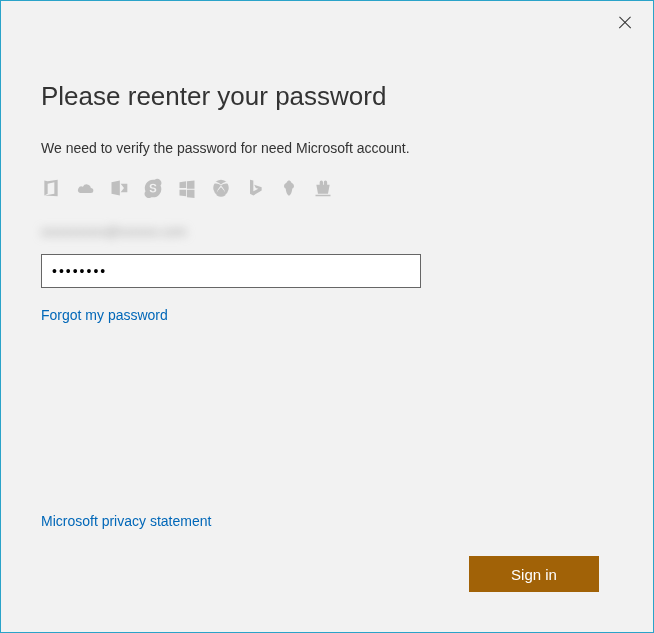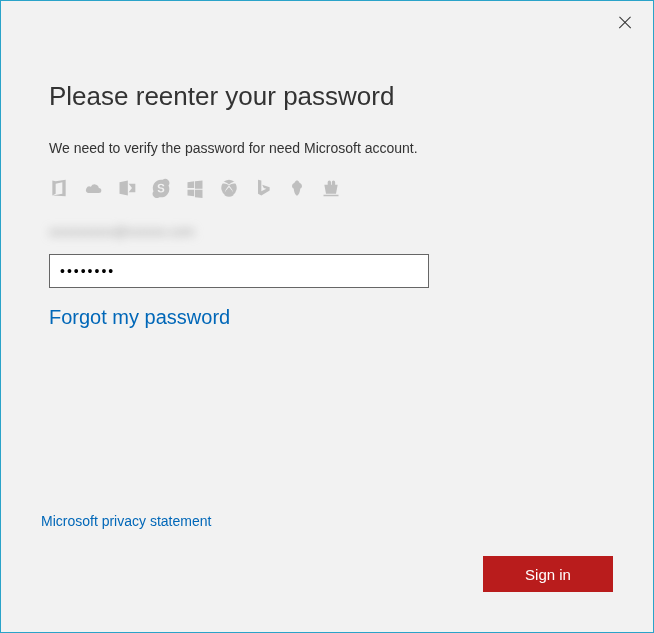--- a/index.html
+++ b/index.html
@@ -30,21 +30,21 @@
       left: 2px;
       width: 16px;
       height: 1.3px;
       background: #333;
     }
     .close-x::before { transform: rotate(45deg); }
     .close-x::after { transform: rotate(-45deg); }
     .content {
       position: absolute;
       top: 80px;
-      left: 48px;
+      left: 40px;
       right: 40px;
     }
     .title {
       font-size: 26px;
       font-weight: 300;
       color: #333;
       margin-bottom: 28px;
     }
     .subtitle {
       font-size: 14px;
@@ -79,45 +79,45 @@
       border: 1px solid #666;
       padding: 0 10px;
       font-size: 14px;
       background: #fff;
       letter-spacing: 2px;
       margin-bottom: 18px;
       outline: none;
     }
     .link {
       color: #0067b8;
-      font-size: 20px;
+      font-size: 14px;
       text-decoration: none;
       cursor: pointer;
       display: inline-block;
       text-align: center;
     }
     .footer-area {
       position: absolute;
       left: 40px;
-      right: 40px;
+      right: 54px;
       bottom: 40px;
     }
     .footer-row {
       display: flex;
       justify-content: space-between;
       align-items: center;
       margin-top: 26px;
     }
     .privacy-link {
       color: #0067b8;
       font-size: 14px;
       cursor: pointer;
     }
     .signin-btn {
-      background: #b91c1c;
+      background: #a16207;
       color: #fff;
       border: none;
       width: 130px;
       height: 36px;
       font-size: 15px;
       cursor: pointer;
     }
   </style>
 </head>
 <body>

